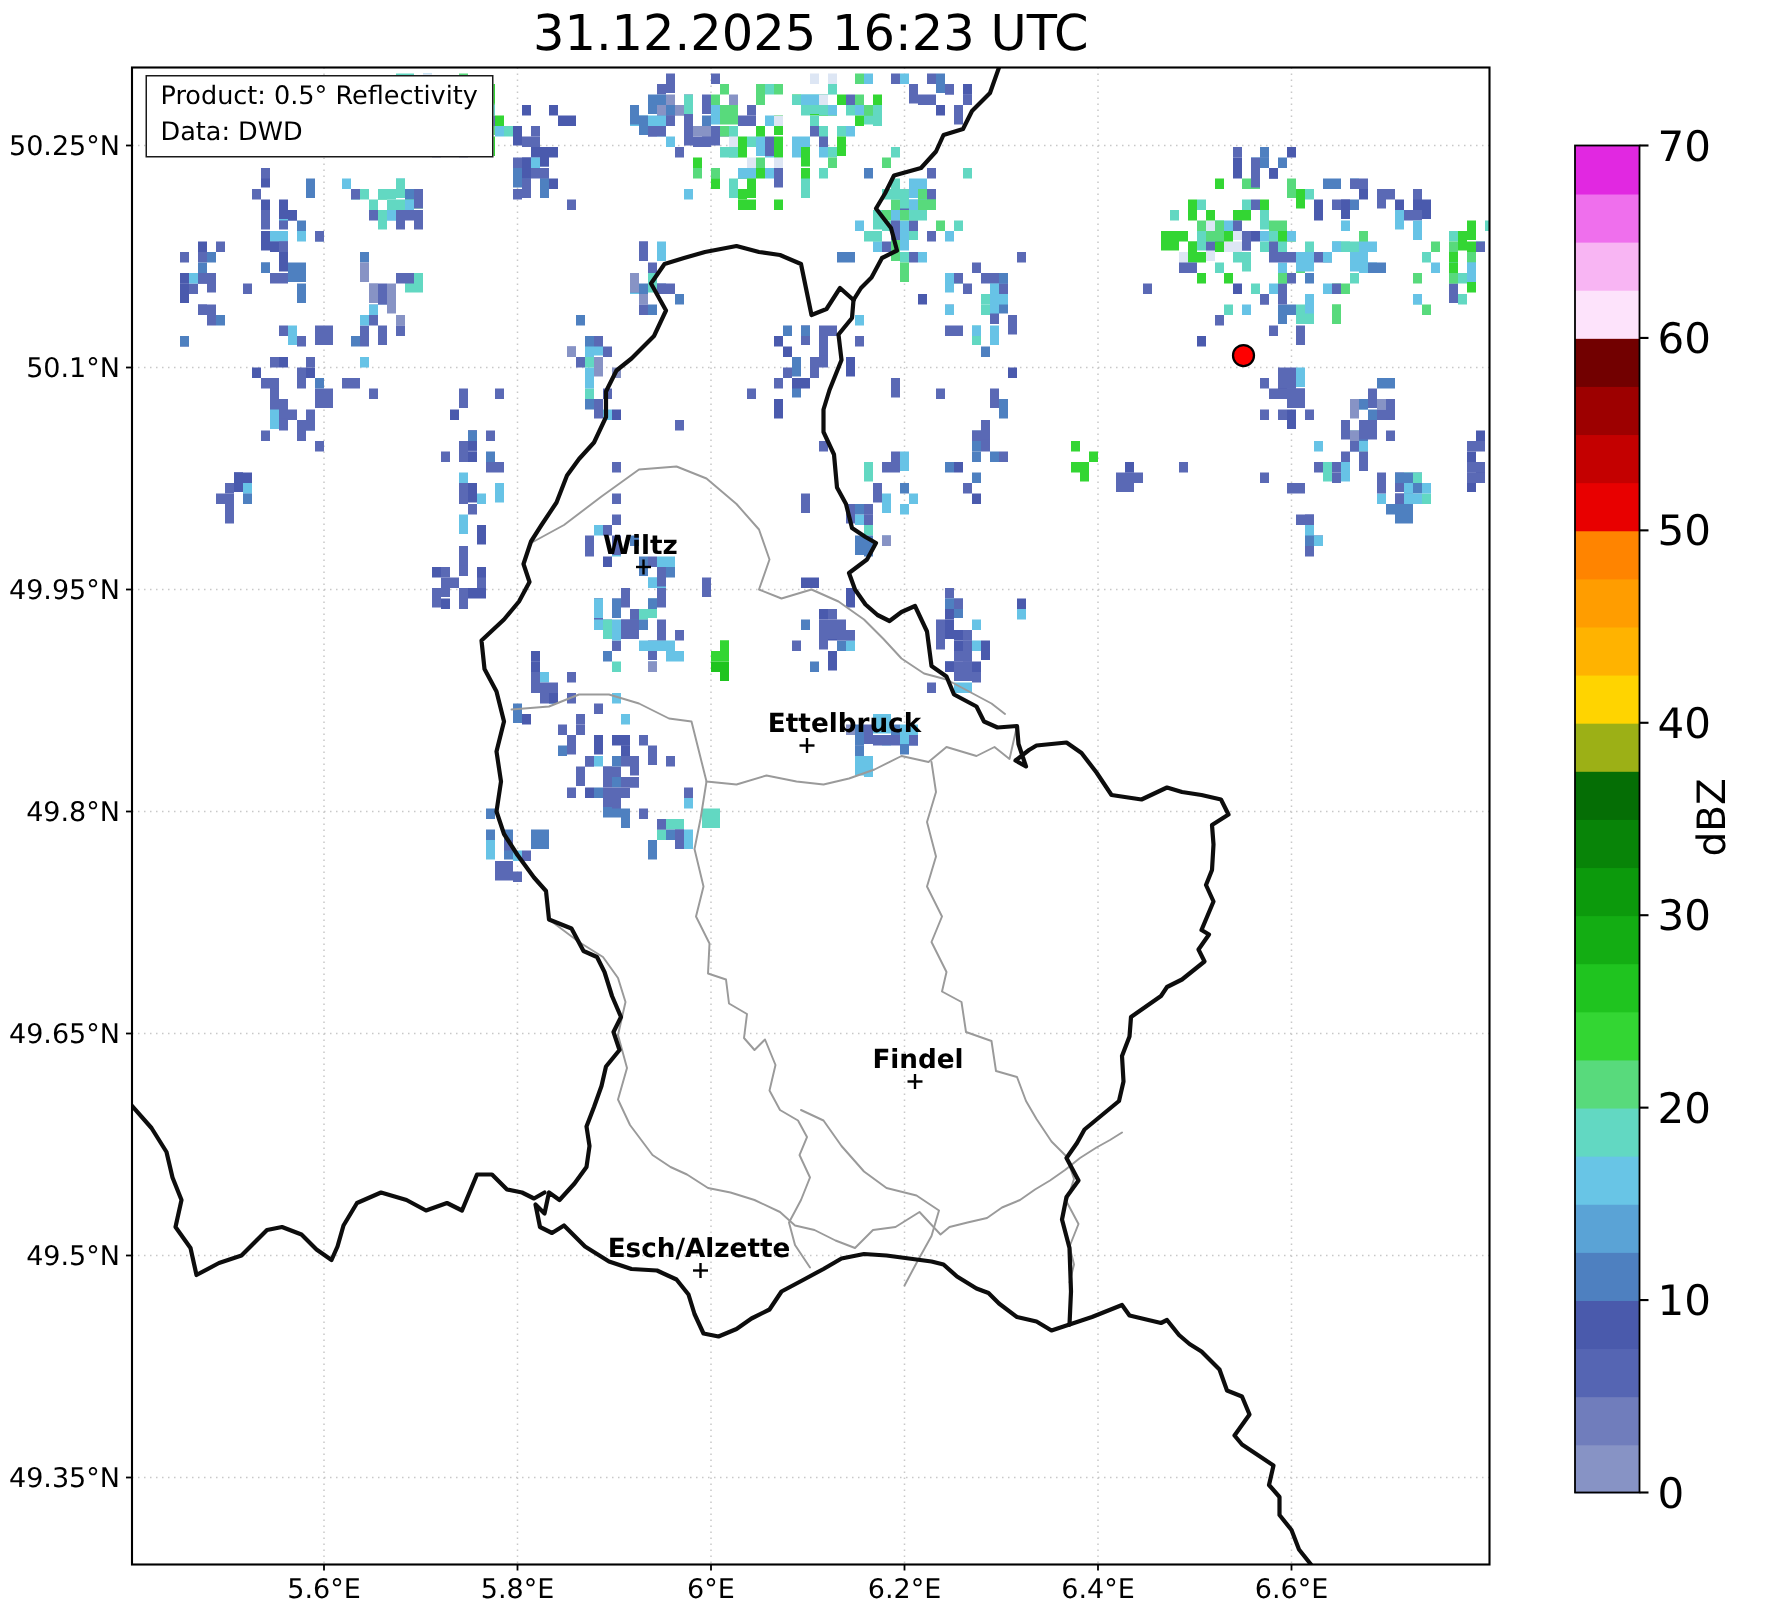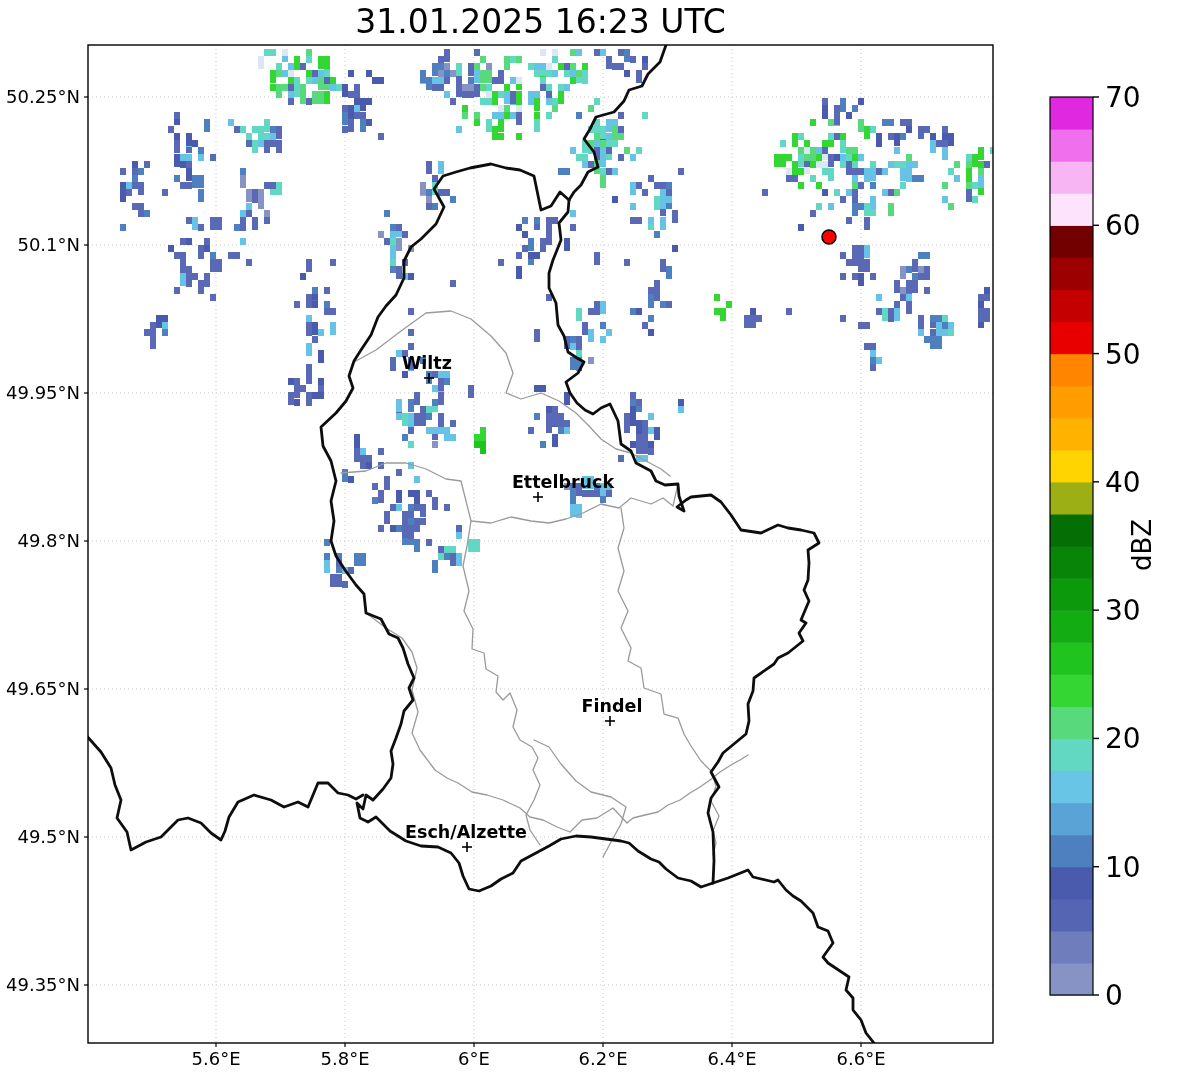--- a/index.html
+++ b/index.html
@@ -1250,15 +1250,19 @@
         <line x1="1093" y1="481.8571428571429" x2="1099" y2="481.8571428571429" stroke="#000" stroke-width="1.4"></line>
         <text x="1105" y="491.8571428571429" text-anchor="start" font-size="28px" fill="#000">40</text>
         <line x1="1093" y1="353.57142857142856" x2="1099" y2="353.57142857142856" stroke="#000" stroke-width="1.4"></line>
         <text x="1105" y="363.57142857142856" text-anchor="start" font-size="28px" fill="#000">50</text>
         <line x1="1093" y1="225.28571428571433" x2="1099" y2="225.28571428571433" stroke="#000" stroke-width="1.4"></line>
         <text x="1105" y="235.28571428571433" text-anchor="start" font-size="28px" fill="#000">60</text>
         <line x1="1093" y1="97" x2="1099" y2="97" stroke="#000" stroke-width="1.4"></line>
         <text x="1105" y="107" text-anchor="start" font-size="28px" fill="#000">70</text>
       </g>
     </svg>
-  <div class="title">31.01.2025 16:23 UTC</div>
+  <div class="title">31.12.2025 16:23 UTC</div>
+  <div class="infobox">
+    <div>Product: 0.5° Reflectivity</div>
+    <div>Data: DWD</div>
+  </div>
   <div class="cbar-label">dBZ</div>
 </div>
 
 </body></html>

